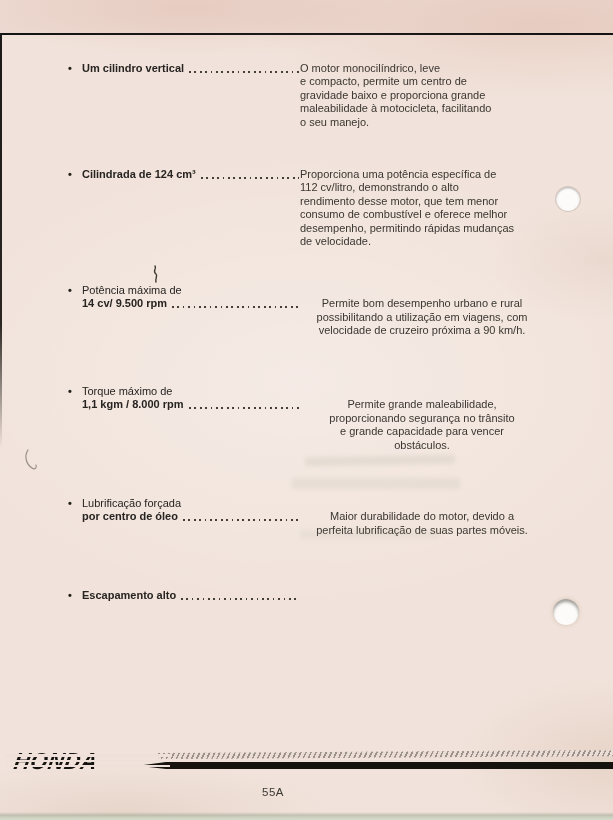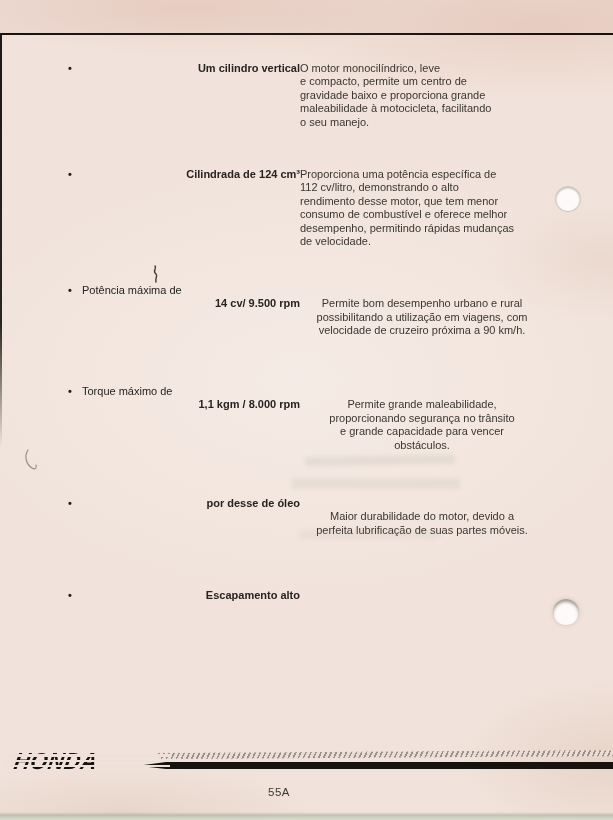--- a/index.html
+++ b/index.html
@@ -40,21 +40,21 @@
 
   .feature { position:absolute; left:68px; width:486px; display:flex; align-items:flex-start; }
   .feature .left  { width:232px; display:flex; flex:none; }
   .feature .right { width:244px; margin-left:0; flex:none;
                     font-size:11px; line-height:13.4px; color:#3a3631; white-space:pre-line; }
   .feature.has-top .right { padding-top:13.4px;text-align:center; }
   .bullet { width:14px; flex:none; font-size:11px; line-height:13.4px; color:#23201c; font-weight:bold; }
   .label-wrap { flex:1; min-width:0; }
   .label-top  { font-weight:normal; font-size:11px; line-height:13.4px; color:#262320; }
   .label-top:empty { display:none; }
-  .main-row { display:flex; align-items:flex-end;flex-direction:column; }
+  .main-row { display:flex; align-items:flex-end; }
   .label-main { font-weight:bold; font-size:11px; line-height:13.4px; color:#262320; white-space:nowrap; }
   .leader {
     flex:1; height:2px; margin:0 1px 2.5px 5px; align-self:flex-end;
     background:repeating-linear-gradient(to right,#433e37 0 1.7px,transparent 1.7px 5.4px);
   }
 
   .hole { position:absolute; border-radius:50%; background:#fcfbf9; }
   .hole-1 { left:556px; top:187px; width:24px; height:24px;
             box-shadow:inset 0 1px 2px rgba(120,115,110,.55), 0 0 0 1px rgba(165,152,145,.35); }
   .hole-2 { left:553px; top:599px; width:26px; height:26px;
@@ -85,21 +85,21 @@
     position:absolute; left:158px; right:0; top:753px; height:6px;
     background:repeating-linear-gradient(115deg,#99918a 0 1.6px,#ebddd5 1.6px 4.6px);
     transform:rotate(-0.35deg); transform-origin:left center;
   }
   .footer-bar {
     position:absolute; left:138px; right:0; top:762px; height:7px;
     background:#16130f;
     clip-path:polygon(0 55%, 28px 0, 100% 0, 100% 100%, 28px 100%);
   }
   .page-number {
-    position:absolute; left:279px; top:786px; transform:translateX(-50%);
+    position:absolute; left:273px; top:786px; transform:translateX(-50%);
     font-size:11.5px; color:#3c3934; letter-spacing:.5px;
   }
 </style>
 </head>
 <body>
 
 <div class="page">
 
   <div class="top-band"></div>
   <div class="rule-top"></div>
@@ -172,22 +172,23 @@
     <div class="right">Permite grande maleabilidade,
 proporcionando segurança no trânsito
 e grande capacidade para vencer
 obstáculos.</div>
   </div>
 
   <div class="feature has-top" style="top:497px">
     <div class="left">
       <span class="bullet">•</span>
       <div class="label-wrap">
-        <div class="main-row">
-          <span class="label-main">por desse de óleo</span>
+        <div class="label-top">Lubrificação forçada</div>
+        <div class="main-row">
+          <span class="label-main">por centro de óleo</span>
           <span class="leader"></span>
         </div>
       </div>
     </div>
     <div class="right">Maior durabilidade do motor, devido a
 perfeita lubrificação de suas partes móveis.</div>
   </div>
 
   <div class="feature" style="top:589px">
     <div class="left">

